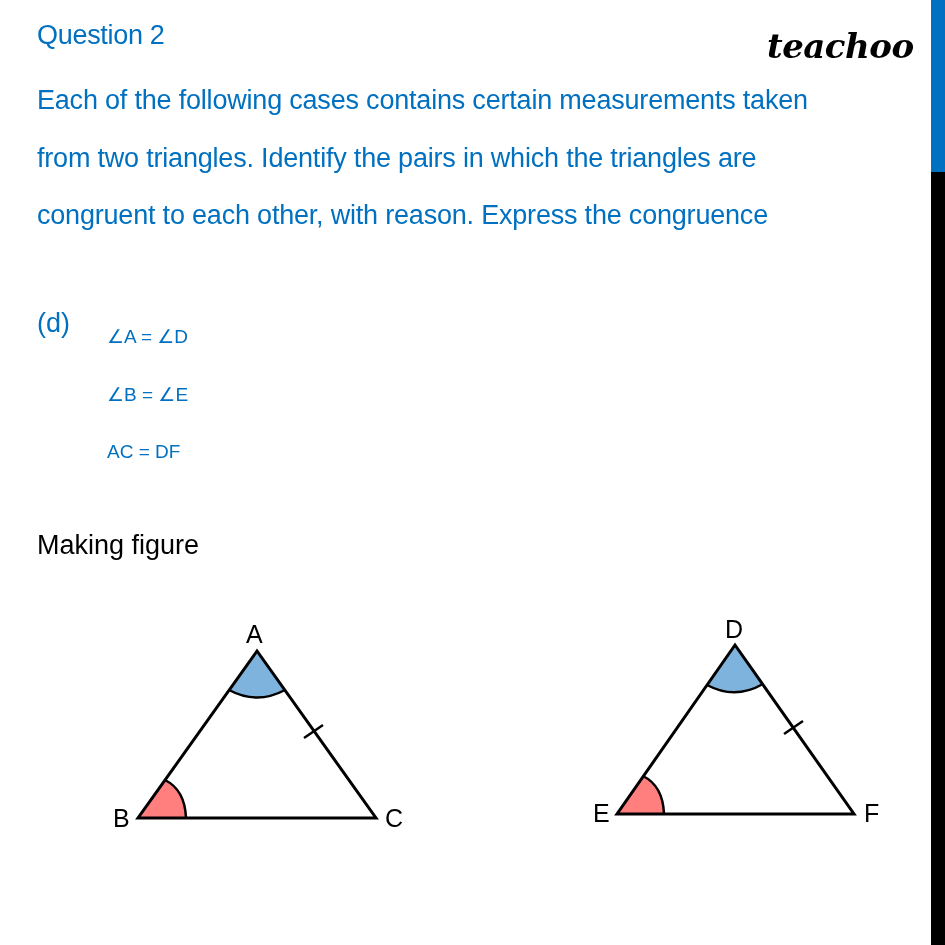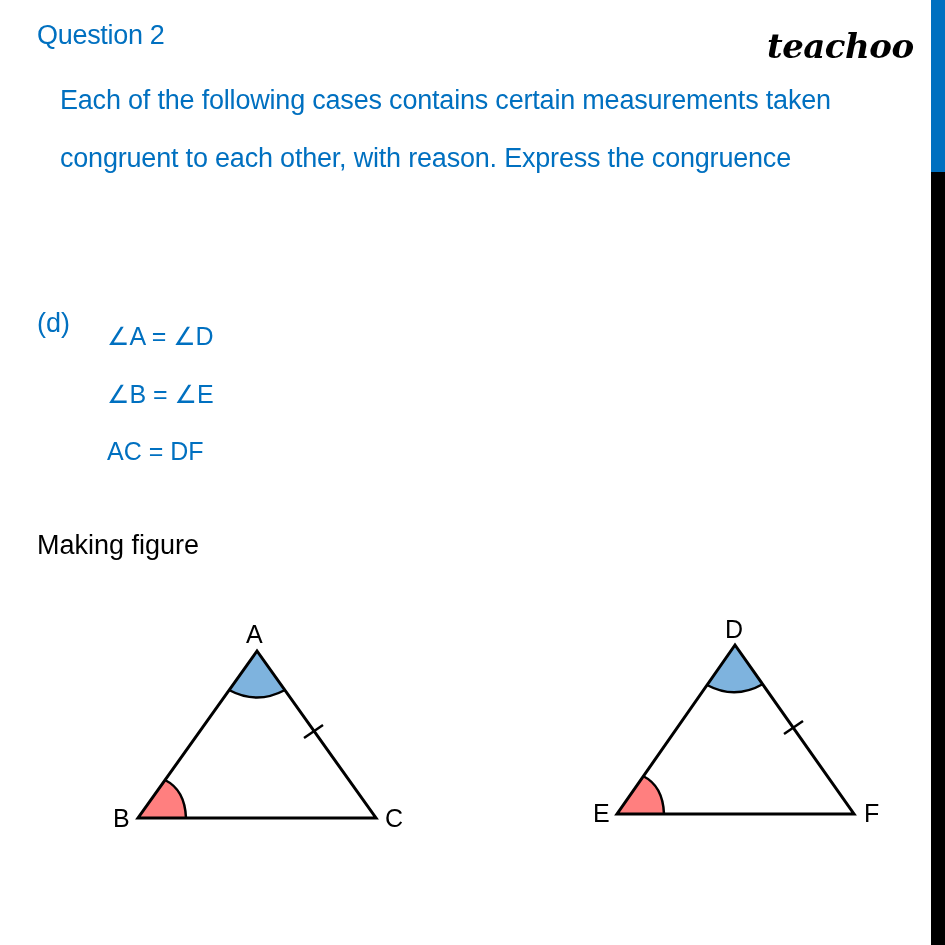--- a/index.html
+++ b/index.html
@@ -16,48 +16,49 @@
   }
   .logo {
     position: absolute; left: 767px; top: 26px;
     font-family: "DejaVu Serif", serif; font-style: italic; font-weight: bold;
     font-size: 34px; color: #000; letter-spacing: -0.5px;
   }
   .para {
     position: absolute; left: 37px; top: 72px; width: 870px;
     font-size: 27px; line-height: 57.5px; color: #0070C0; letter-spacing: -0.2px;
   }
-  .para span { display: block; white-space: nowrap; margin-left: 23px; }
+  .para span { display: block; white-space: nowrap; }
   .part-label {
     position: absolute; left: 37px; top: 308px;
     font-size: 27px; color: #0070C0;
   }
   .given {
     position: absolute; left: 107px; top: 308px;
-    font-size: 25px; line-height: 57.5px; color: #0070C0;
+    font-size: 19px; line-height: 57.5px; color: #0070C0;
   }
   .given span { display: block; white-space: nowrap; }
   .making {
     position: absolute; left: 37px; top: 530px;
     font-size: 27px; color: #000;
   }
   svg.fig { position: absolute; left: 0; top: 600px; }
   .vlabel { font-family: "Liberation Sans", "DejaVu Sans", sans-serif; font-size: 25px; fill: #000; }
 </style>
 </head>
 <body>
 
 <div class="side-bar-blue"></div>
 <div class="side-bar-black"></div>
 
 <div class="title">Question 2</div>
 <div class="logo">teachoo</div>
 
 <div class="para">
   <span>Each of the following cases contains certain measurements taken</span>
+  <span>from two triangles. Identify the pairs in which the triangles are</span>
   <span>congruent to each other, with reason. Express the congruence</span>
 </div>
 
 <div class="part-label">(d)</div>
 <div class="given">
   <span>∠A = ∠D</span>
   <span>∠B = ∠E</span>
   <span>AC = DF</span>
 </div>
 

